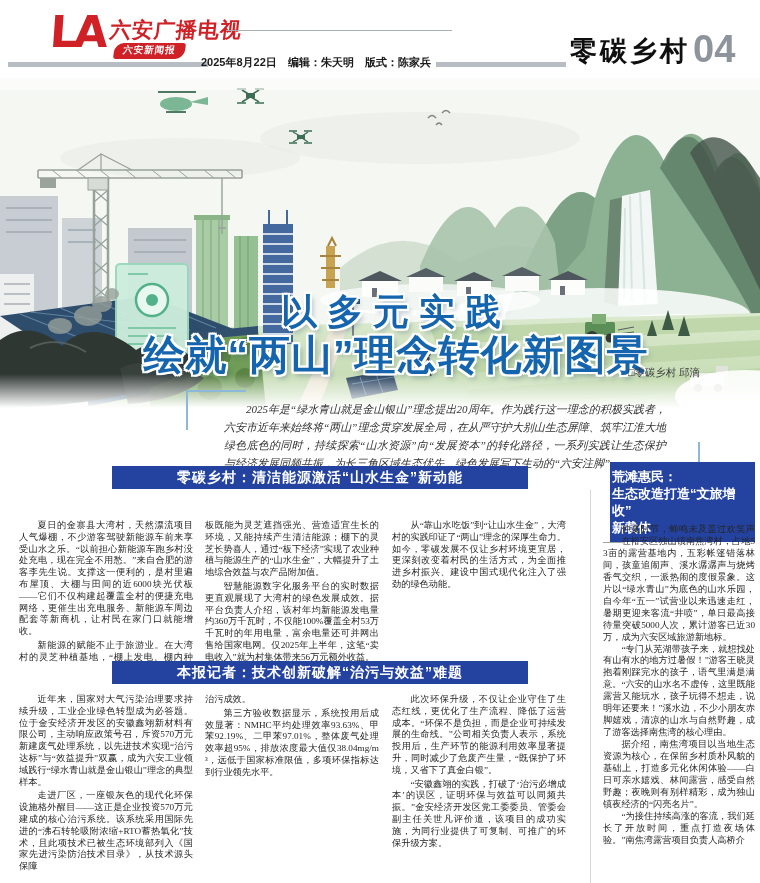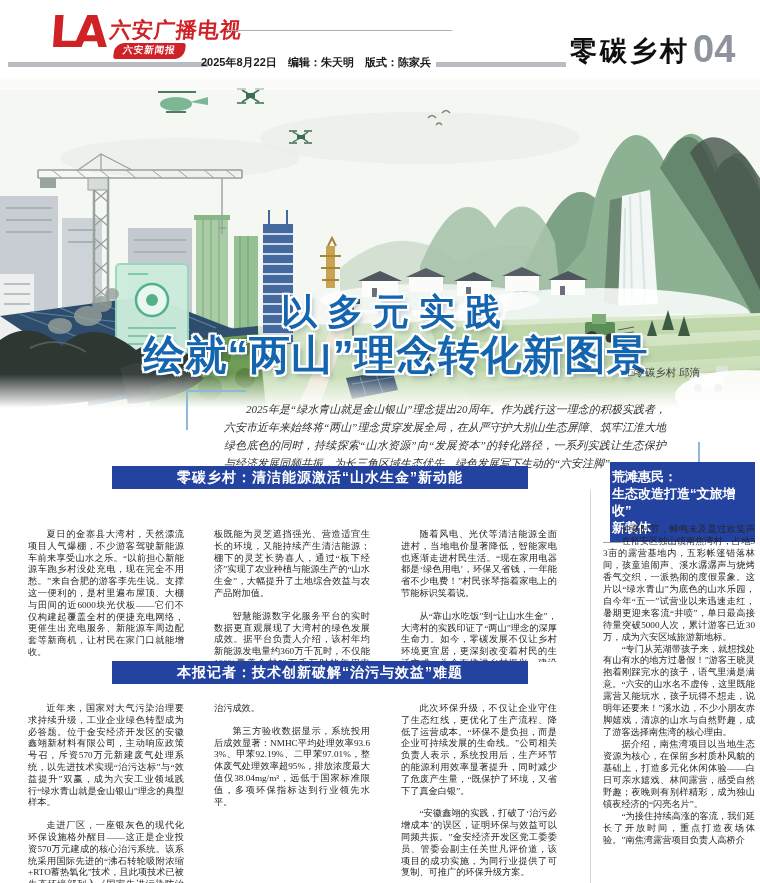--- a/index.html
+++ b/index.html
@@ -50,21 +50,21 @@
   
   .bar{left:112px;width:416px;height:23px;background:#2443a0;color:#fff;text-align:center;
        line-height:23px;font-family:"Liberation Sans","DejaVu Sans",sans-serif;
        font-size:14px;font-weight:bold;letter-spacing:1px;}
   .bar1{top:466px;}
   .bar2{top:661px;}
 
   
   .col{width:178px;overflow:hidden;font-size:9.2px;line-height:11.8px;text-align:justify;
        word-break:break-all;color:#262626;}
-  .col p{margin:11px;text-indent:2em;}
+  .col p{margin:2px;text-indent:2em;}
   .col p.cont{text-indent:0;}
   .s1{top:518px;height:144px;}
   .s2{top:692px;height:191px;}
   .c1{left:17px;} .c2{left:203px;} .c3{left:390px;}
 
   
   .vline{left:590px;top:490px;width:1px;height:393px;background:#d4d8dc;}
   .right-box{left:610px;top:462px;width:145px;background:#2443a0;color:#fff;
              font-family:"Liberation Sans","DejaVu Sans",sans-serif;font-size:13px;font-weight:bold;
              line-height:17px;padding:6px 2px;box-sizing:border-box;}
@@ -302,21 +302,20 @@
   <div class="abs bar bar1">零碳乡村：清洁能源激活“山水生金”新动能</div>
   <div class="abs col s1 c1">
     <p>夏日的金寨县大湾村，天然漂流项目人气爆棚，不少游客驾驶新能源车前来享受山水之乐。“以前担心新能源车跑乡村没处充电，现在完全不用愁。”来自合肥的游客李先生说。支撑这一便利的，是村里遍布屋顶、大棚与田间的近6000块光伏板——它们不仅构建起覆盖全村的便捷充电网络，更催生出充电服务、新能源车周边配套等新商机，让村民在家门口就能增收。</p>
     <p>新能源的赋能不止于旅游业。在大湾村的灵芝种植基地，“棚上发电、棚内种植”的零碳农光互补模式格外亮眼。棚顶的光伏</p>
   </div>
   <div class="abs col s1 c2">
     <p class="cont">板既能为灵芝遮挡强光、营造适宜生长的环境，又能持续产生清洁能源；棚下的灵芝长势喜人，通过“板下经济”实现了农业种植与能源生产的“山水生金”，大幅提升了土地综合效益与农产品附加值。</p>
     <p>智慧能源数字化服务平台的实时数据更直观展现了大湾村的绿色发展成效。据平台负责人介绍，该村年均新能源发电量约360万千瓦时，不仅能100%覆盖全村53万千瓦时的年用电量，富余电量还可并网出售给国家电网。仅2025年上半年，这笔“卖电收入”就为村集体带来56万元额外收益。</p>
   </div>
   <div class="abs col s1 c3">
-    <p>随着风电、光伏等清洁能源全面进村，当地电价显著降低，智能家电也逐渐走进村民生活。“现在家用电器都是‘绿色用电’，环保又省钱，一年能省不少电费！”村民张琴指着家电上的节能标识笑着说。</p>
     <p>从“靠山水吃饭”到“让山水生金”，大湾村的实践印证了“两山”理念的深厚生命力。如今，零碳发展不仅让乡村环境更宜居，更深刻改变着村民的生活方式，为全面推进乡村振兴、建设中国式现代化注入了强劲的绿色动能。</p>
   </div>
 
   <div class="abs bar bar2">本报记者：技术创新破解“治污与效益”难题</div>
   <div class="abs col s2 c1">
     <p>近年来，国家对大气污染治理要求持续升级，工业企业绿色转型成为必答题。位于金安经济开发区的安徽鑫翊新材料有限公司，主动响应政策号召，斥资570万元新建废气处理系统，以先进技术实现“治污达标”与“效益提升”双赢，成为六安工业领域践行“绿水青山就是金山银山”理念的典型样本。</p>
     <p>走进厂区，一座银灰色的现代化环保设施格外醒目——这正是企业投资570万元建成的核心治污系统。该系统采用国际先进的“沸石转轮吸附浓缩+RTO蓄热氧化”技术，且此项技术已被生态环境部列入《国家先进污染防治技术目录》，从技术源头保障</p>
   </div>
   <div class="abs col s2 c2">
     <p class="cont">治污成效。</p>

